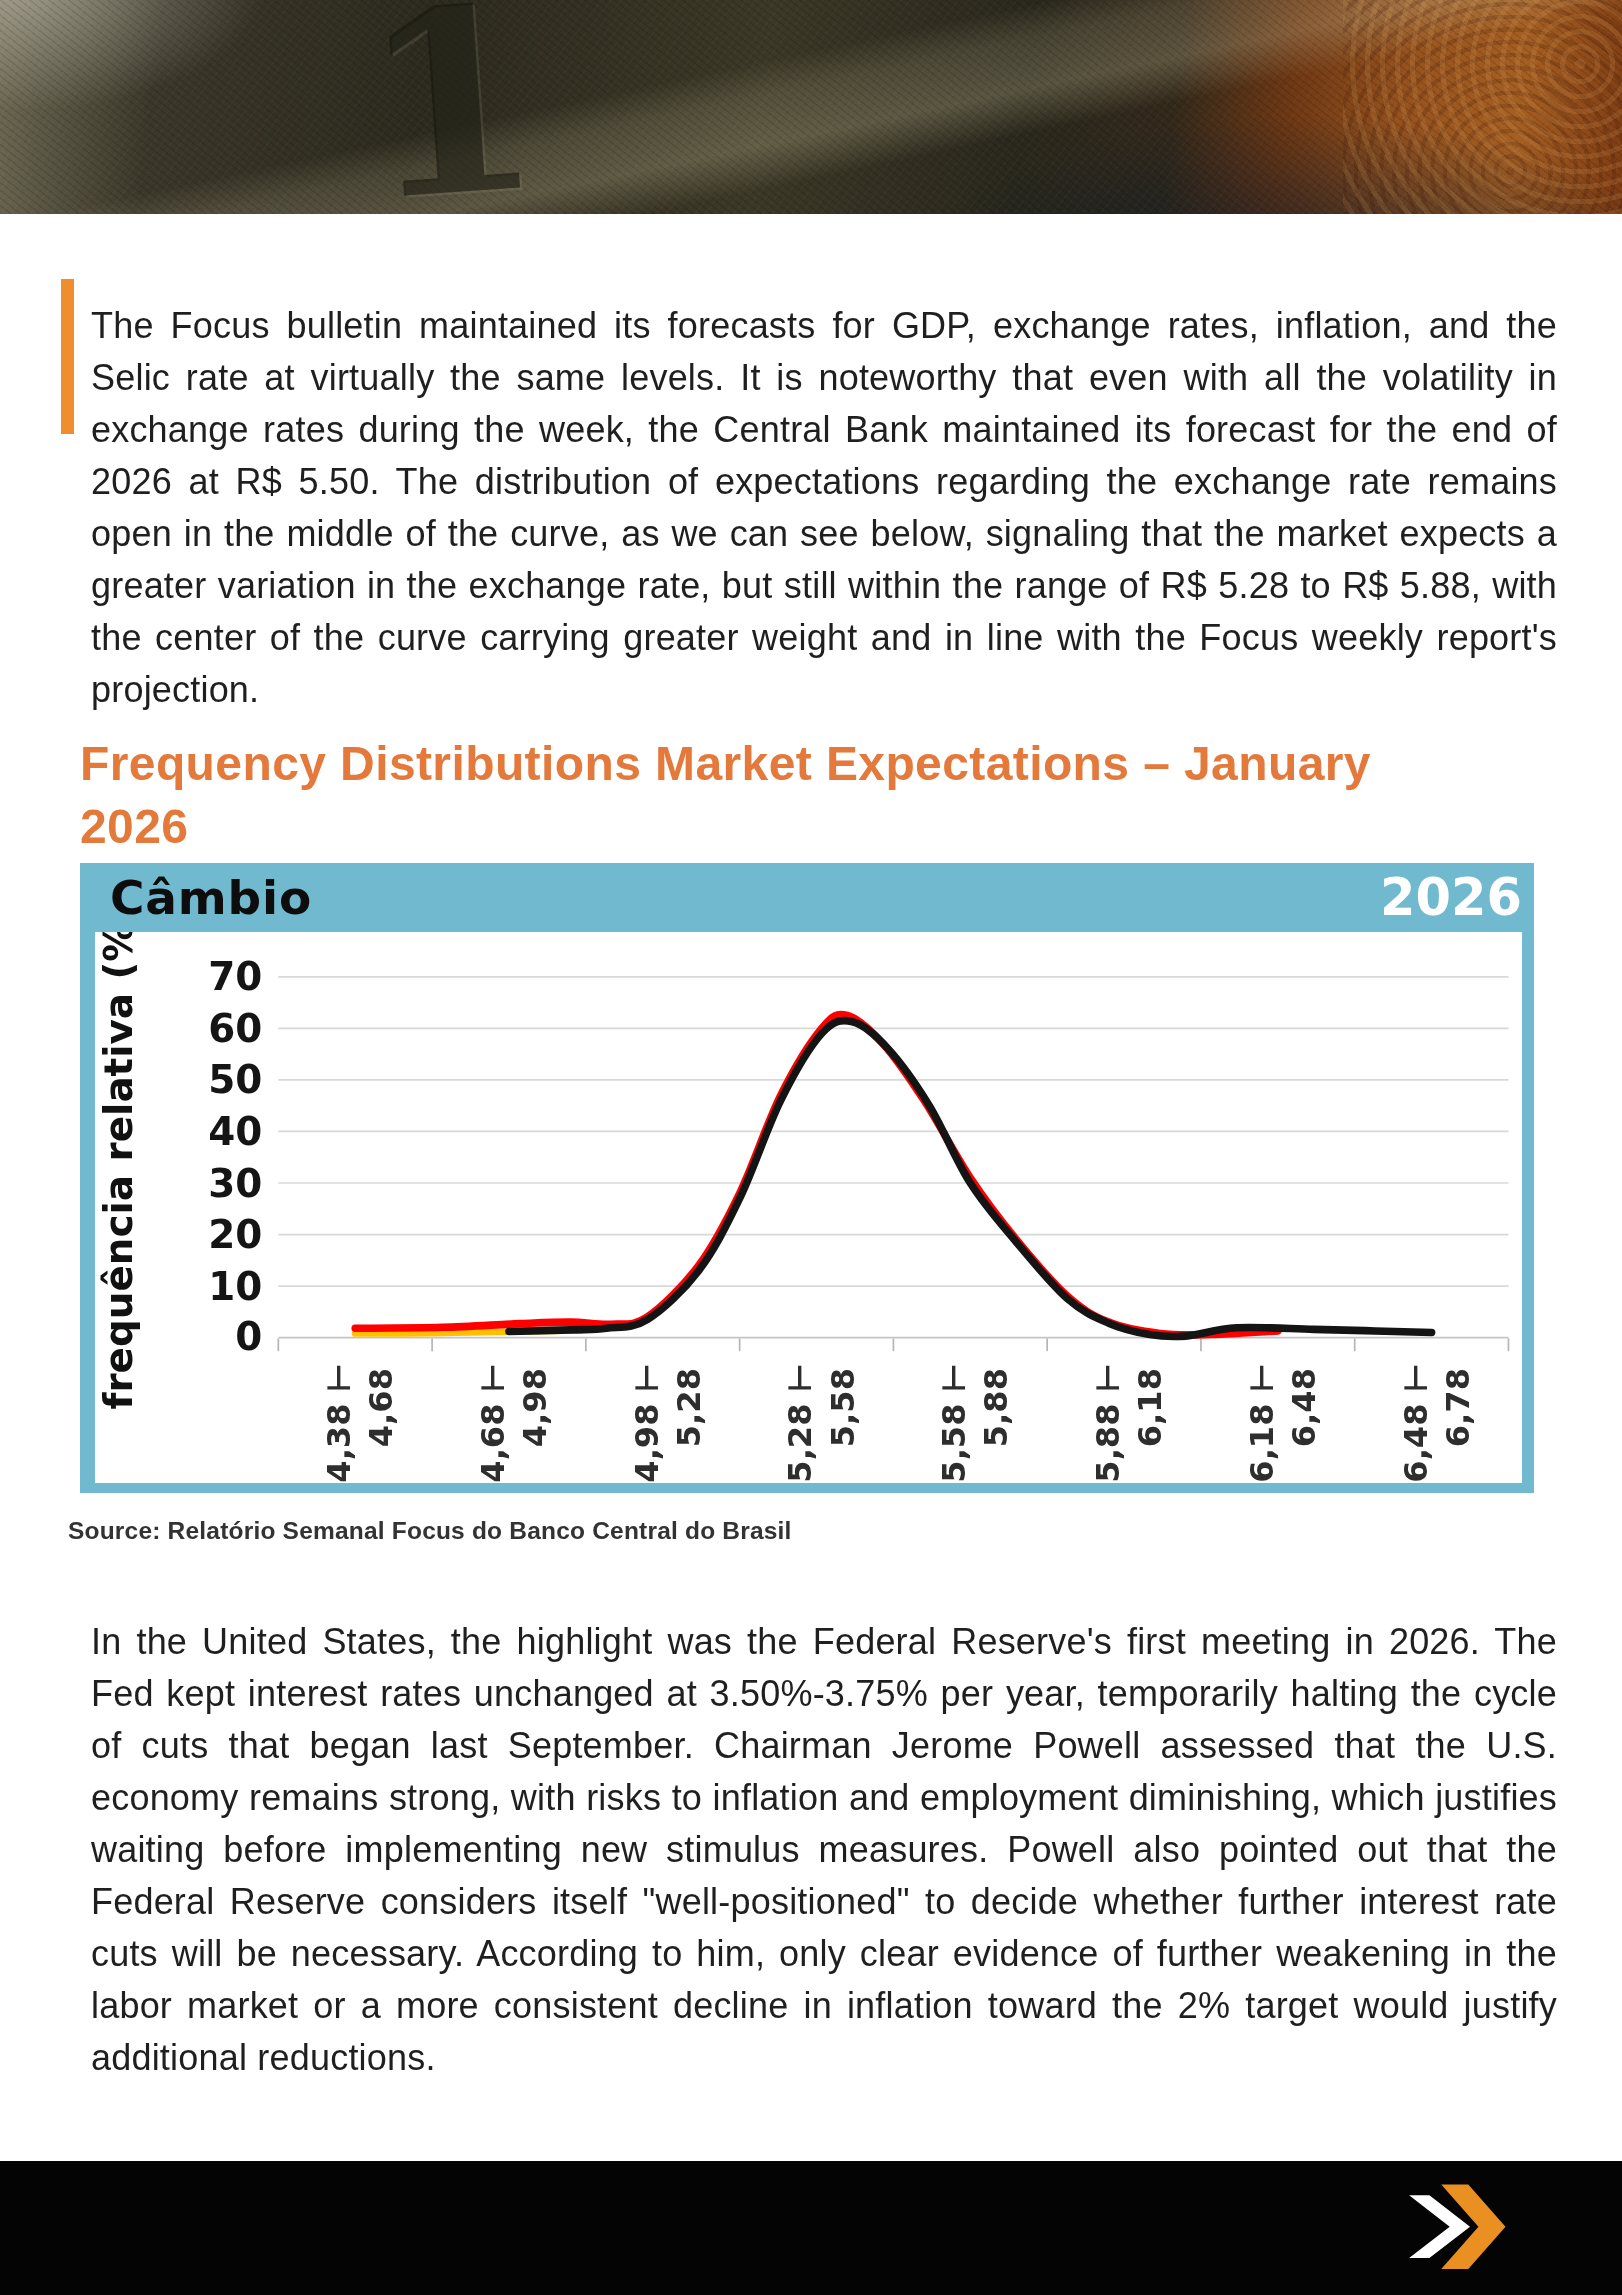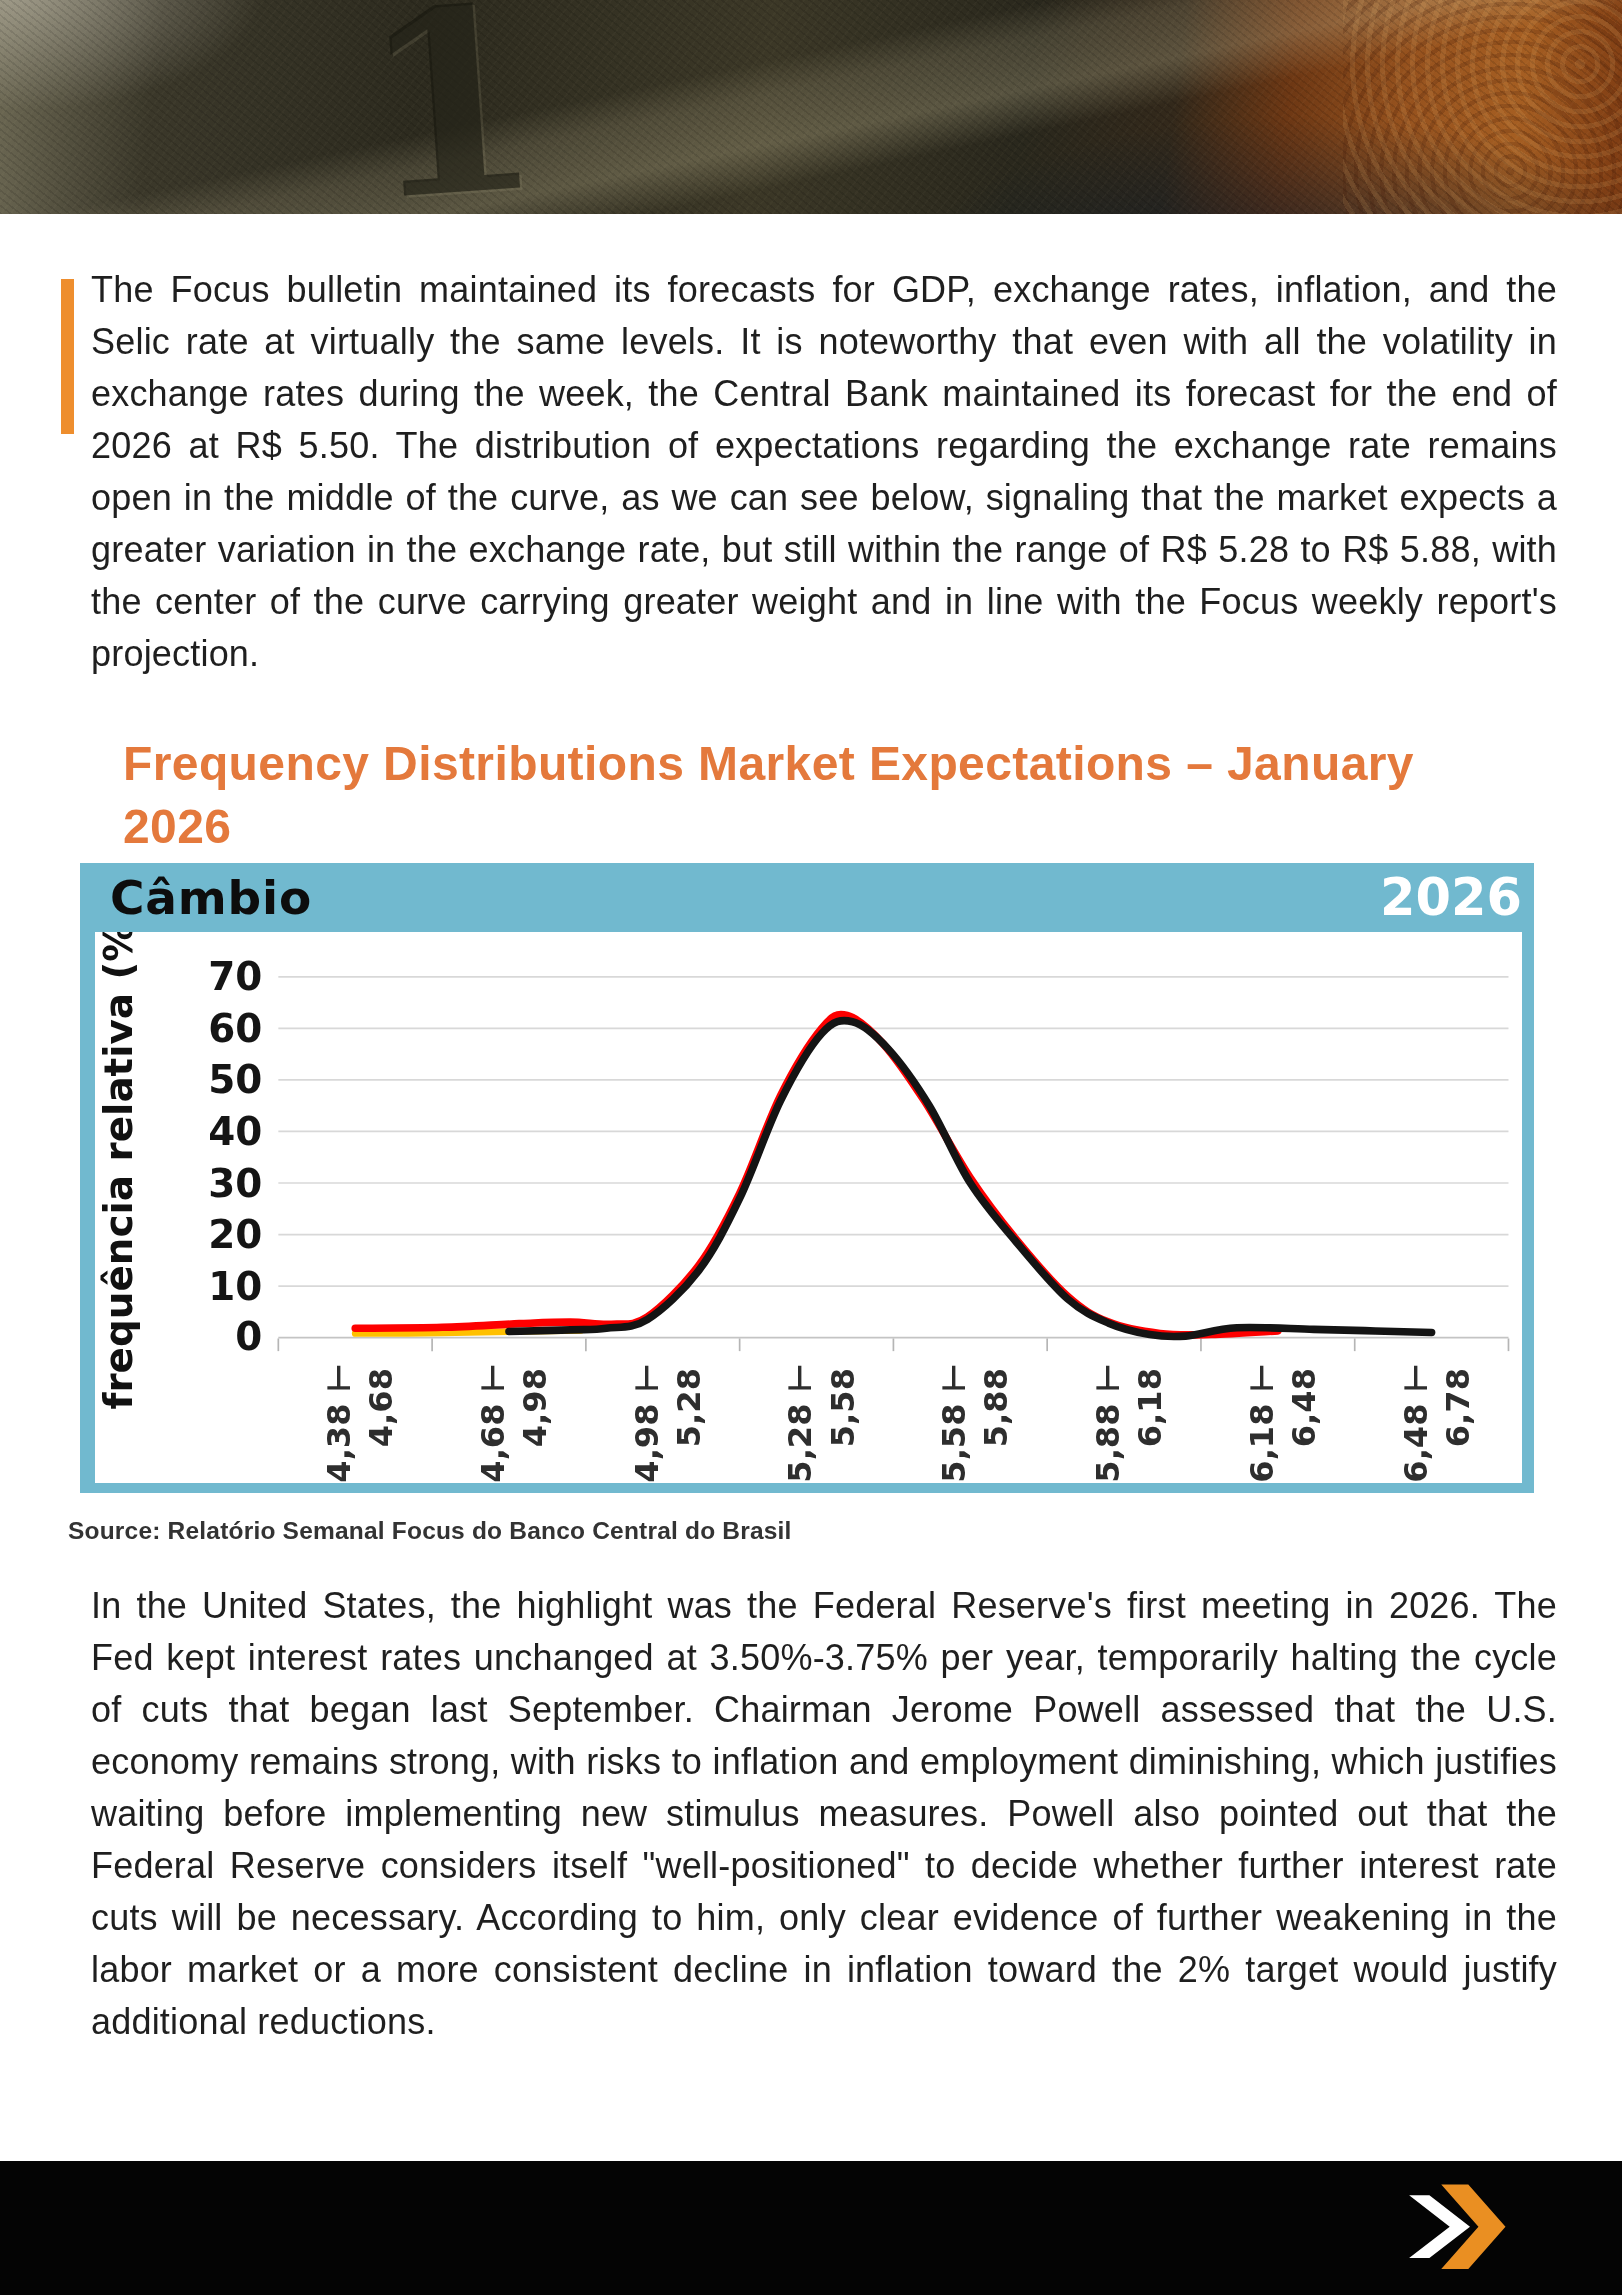--- a/index.html
+++ b/index.html
@@ -33,21 +33,21 @@
       repeating-radial-gradient(circle at 85% 30%, rgba(240,190,120,.25) 0 5px, transparent 5px 15px),
       repeating-radial-gradient(circle at 60% 80%, rgba(60,20,5,.35) 0 4.2px, transparent 4.2px 12.7px);
   }
   .logo{position:absolute;left:1177px;top:68px;color:#ffffff;}
   .logo-main{font-size:52px;font-weight:bold;letter-spacing:0.8px;line-height:1;white-space:nowrap;}
   .logo-mark{font-weight:bold;}
   .logo-sub{font-size:20px;font-weight:bold;letter-spacing:5.5px;color:#ededed;margin-top:5px;}
   
   .para{
     position:absolute;left:91px;width:1466px;font-size:36px;line-height:52px;
-    color:#1f1f1f;text-align:justify;letter-spacing:0.2px;
+    color:#1f1f1f;text-align:justify;letter-spacing:0.2px;margin-top:36px;
   }
   #para1{top:264px;}
   #para2{top:1580px;}
   .accent-bar{position:absolute;left:61px;top:279px;width:12.7px;height:155px;}
   .heading{
     position:absolute;left:80px;top:732px;font-weight:bold;font-size:48px;
     line-height:63px;letter-spacing:0.4px;
   }
   .heading span{display:block;}
   
@@ -71,21 +71,21 @@
 
 <div class="header">
   <div class="header-texture"></div>
   <div class="bill-numeral">1</div>
   <div class="ornament"></div>
 </div>
 
 <div class="accent-bar" id="accentBar" style="background: rgb(238, 142, 46);"></div>
 <div class="para" id="para1">The Focus bulletin maintained its forecasts for GDP, exchange rates, inflation, and the Selic rate at virtually the same levels. It is noteworthy that even with all the volatility in exchange rates during the week, the Central Bank maintained its forecast for the end of 2026 at R$ 5.50. The distribution of expectations regarding the exchange rate remains open in the middle of the curve, as we can see below, signaling that the market expects a greater variation in the exchange rate, but still within the range of R$ 5.28 to R$ 5.88, with the center of the curve carrying greater weight and in line with the Focus weekly report's projection.</div>
 
-<div class="heading" id="sectionHeading" style="color: rgb(228, 121, 60); margin-left: 43px;">
+<div class="heading" id="sectionHeading" style="color: rgb(228, 121, 60);">
   <span>Frequency Distributions Market Expectations – January</span>
   <span>2026</span>
 </div>
 
 <div class="chart-box" id="chartBox" style="background: rgb(113, 185, 207);">
   <div class="chart-band">
     <div class="chart-title">Câmbio</div>
     <div class="chart-year">2026</div>
   </div>
   <div class="plot-panel">

